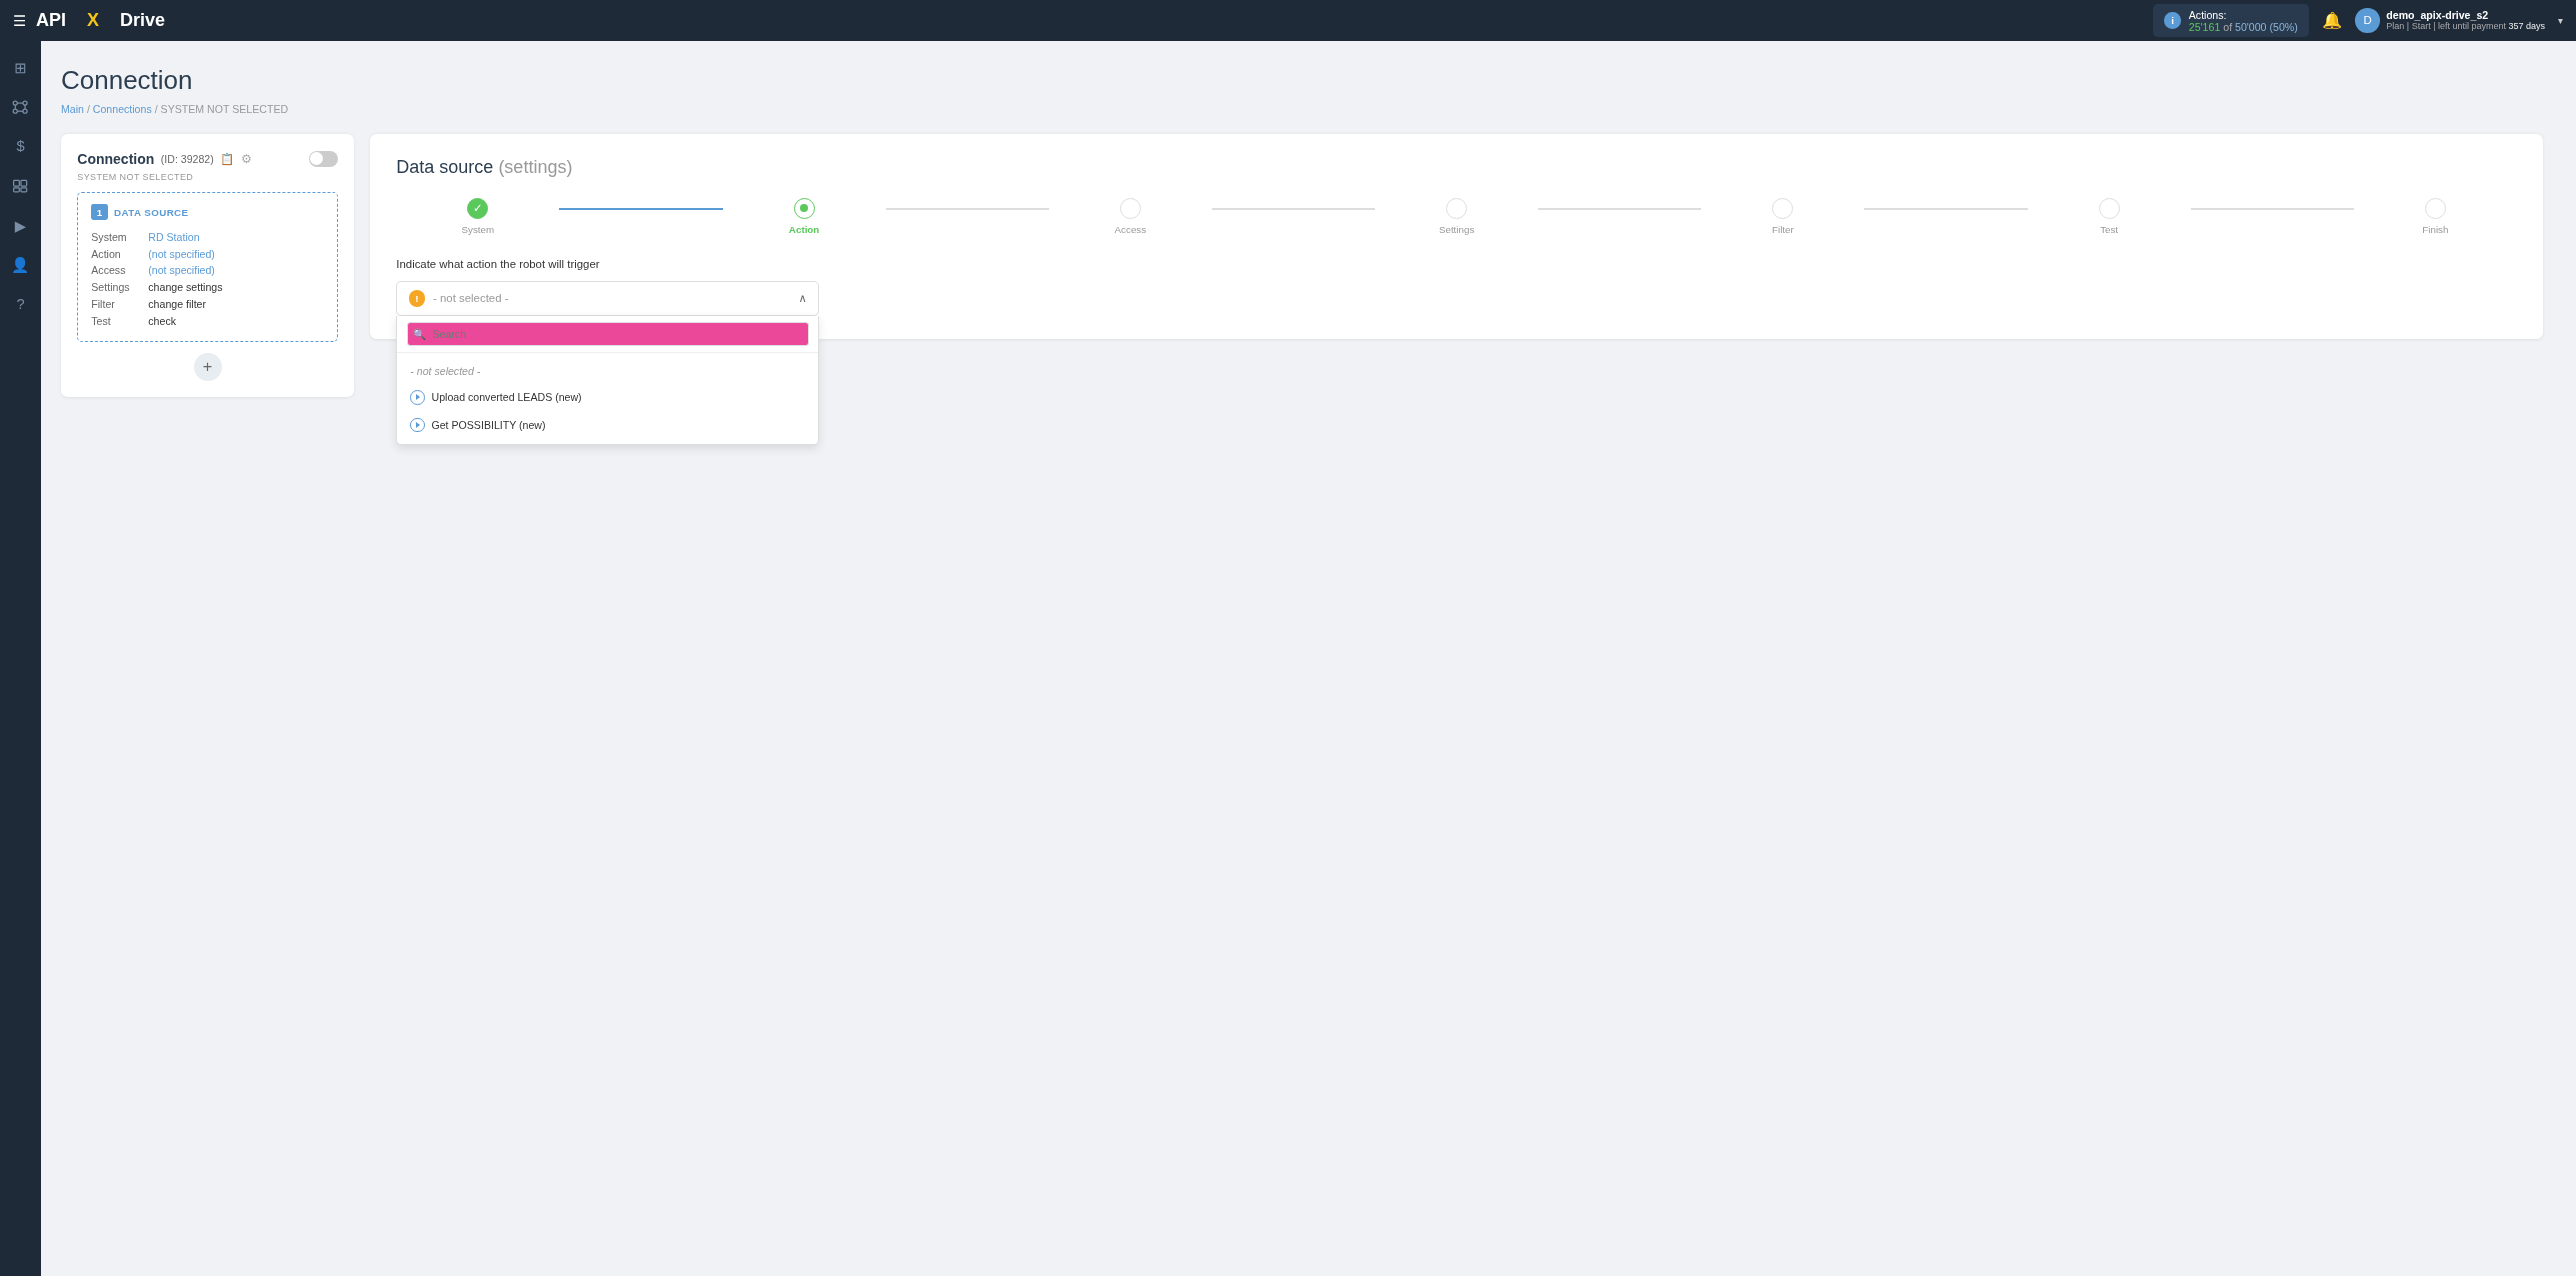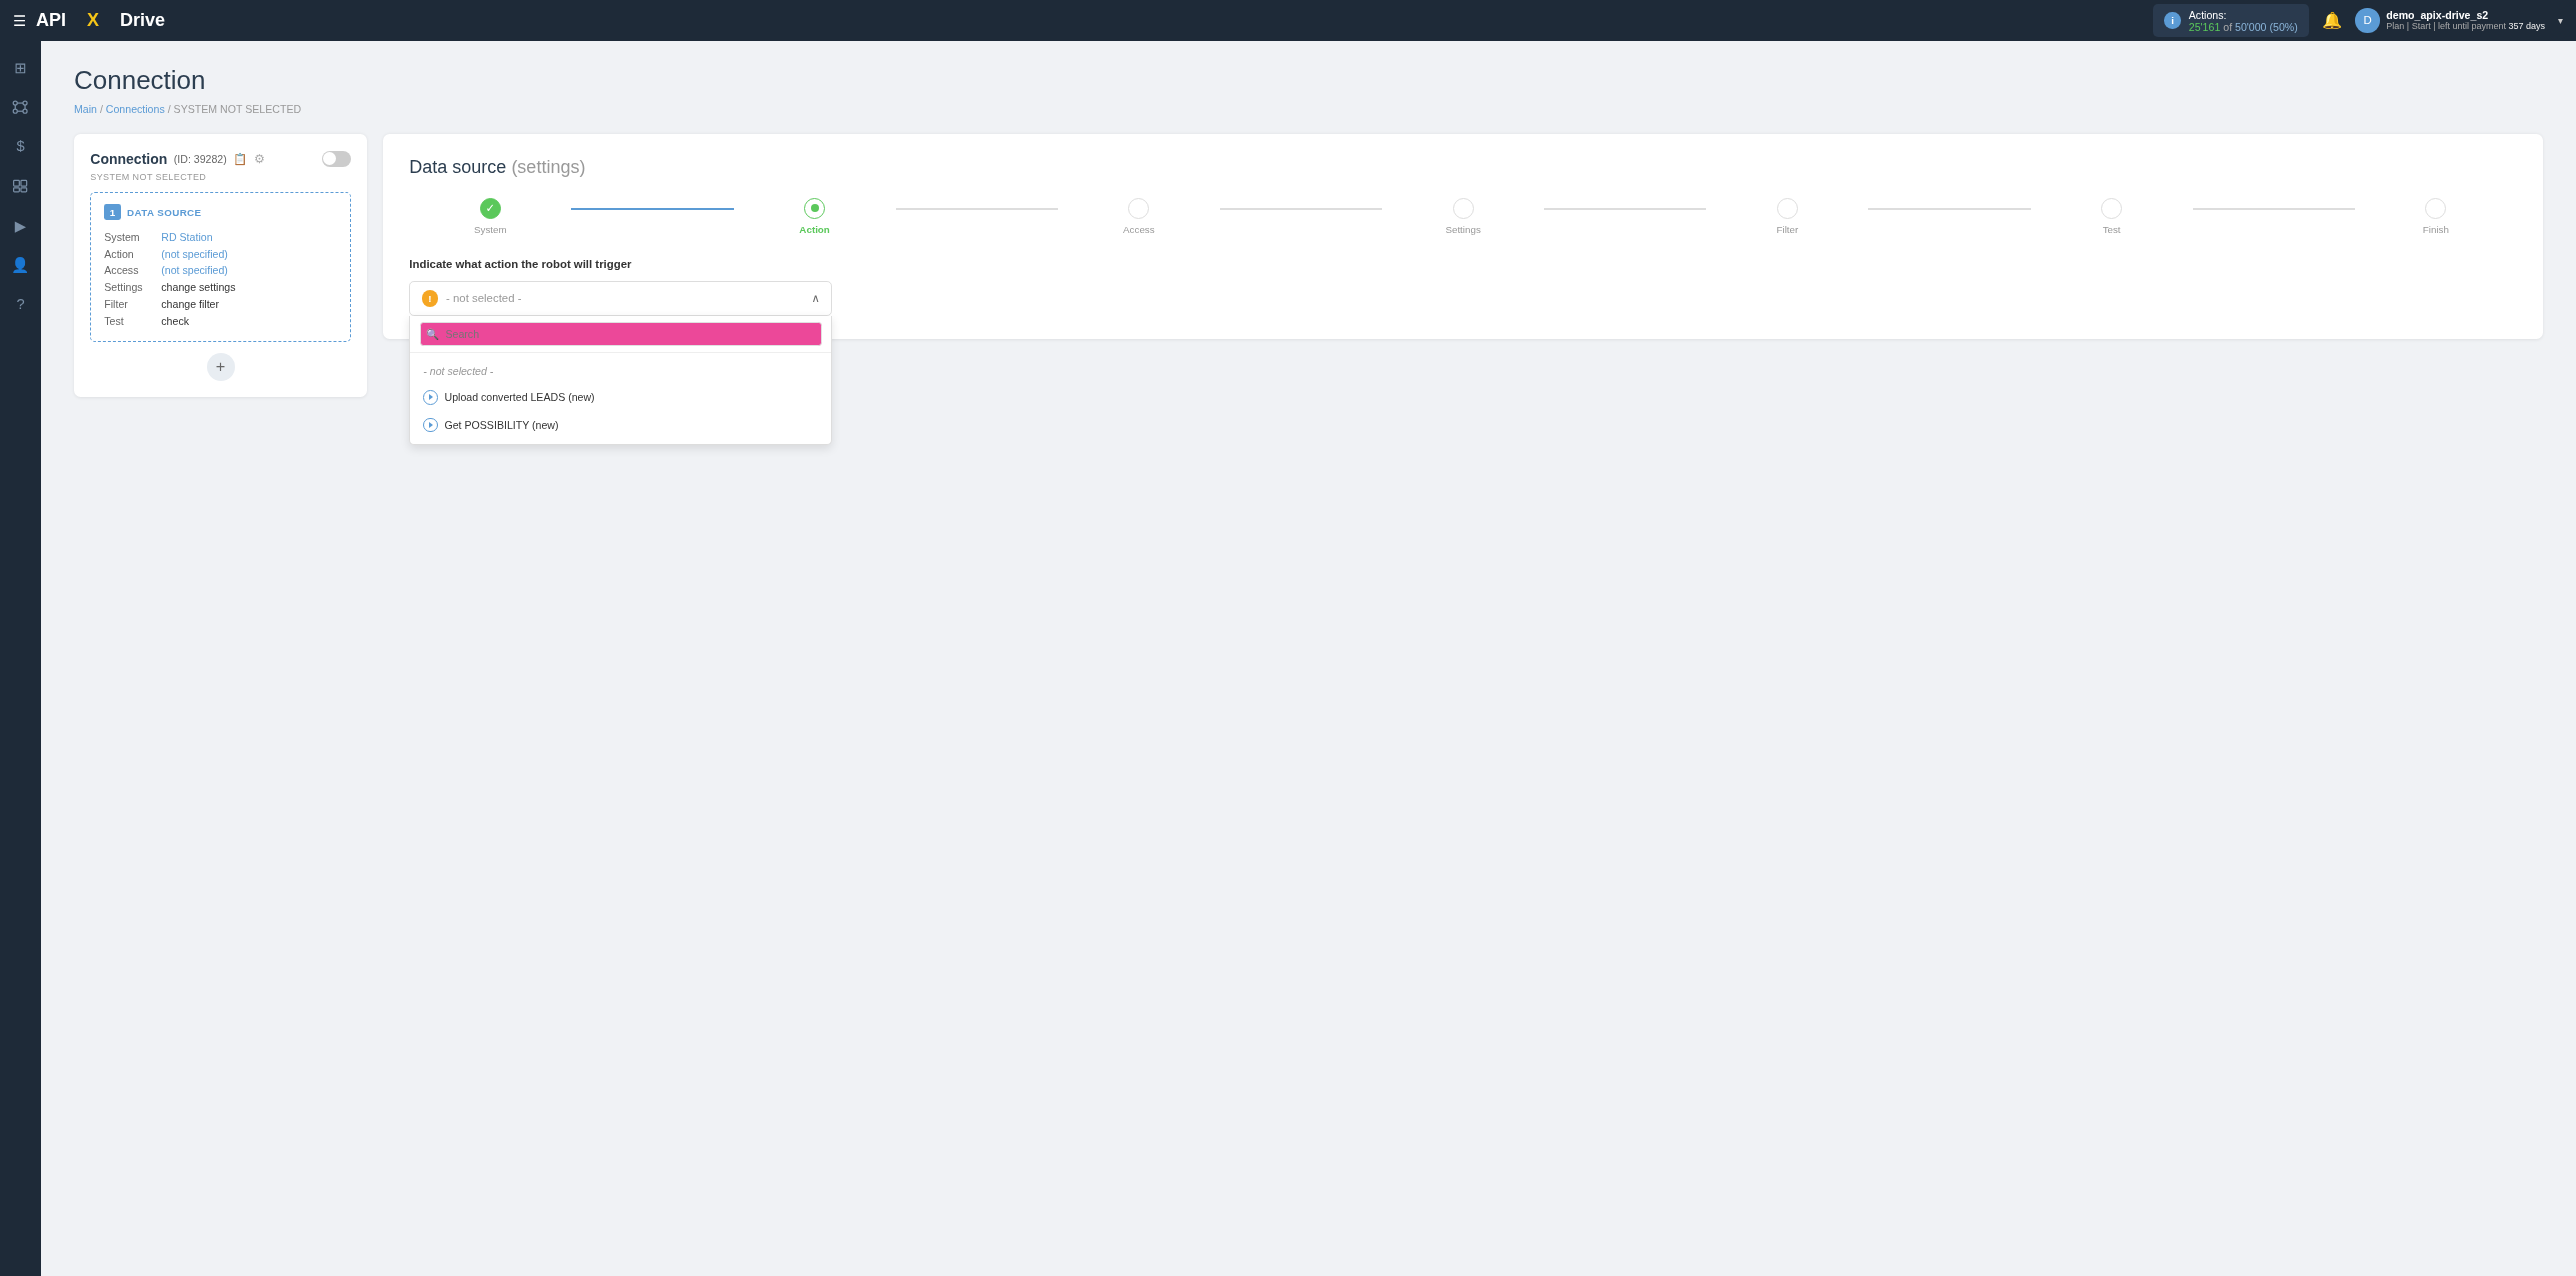--- a/index.html
+++ b/index.html
@@ -42,21 +42,21 @@
       background: #1e2a38; display: flex; flex-direction: column; align-items: center; padding-top: 9.8px; gap: 6.5px;
       z-index: 99;
     }
     .sidebar-item {
       width: 33px; height: 33px; display: flex; align-items: center; justify-content: center;
       border-radius: 6.5px; cursor: pointer; color: #7a8fa6; font-size: 14.7px;
     }
 
     
     .main-content {
-      margin-top: 41px; margin-left: 41px; padding: 24.4px 33px; min-height: calc(100vh - 41px);
+      margin-top: 41px; margin-left: 28px; padding: 24.4px 33px; min-height: calc(100vh - 41px);
     }
     .page-title { font-size: 26px; font-weight: 300; color: #2c3e50; margin-bottom: 6.5px; }
     .breadcrumb { font-size: 10.6px; color: #666; margin-bottom: 19.5px; }
     .breadcrumb a { color: #5b9bd5; text-decoration: none; }
     .breadcrumb span { color: #999; }
 
     
     .cards-row { display: flex; gap: 16.3px; align-items: flex-start; }
 
     
@@ -116,21 +116,21 @@
     }
     .step-circle.done { background: #5bc85b; border-color: #5bc85b; color: #fff; font-size: 11.4px; }
     .step-circle.active { border-color: #5bc85b; background: #fff; }
     .step-circle.active::after {
       content: ''; width: 8.1px; height: 8.1px; background: #5bc85b; border-radius: 50%;
     }
     .step-label { font-size: 9.8px; color: #999; margin-top: 4.9px; }
     .step-label.active { color: #5bc85b; font-weight: 600; }
 
     
-    .action-instruction { font-size: 11.4px; color: #333; margin-bottom: 11.4px; font-weight: 700; }
+    .action-instruction { font-size: 11.4px; color: #333; margin-bottom: 11.4px; font-weight: 400; }
 
     
     .dropdown-container { position: relative; width: 423px; }
     .dropdown-trigger {
       display: flex; align-items: center; border: 0.8px solid #ddd; border-radius: 4.9px;
       padding: 8.1px 11.4px; background: #fff; cursor: pointer; gap: 8.1px;
     }
     .dropdown-trigger .warning-dot {
       width: 16.3px; height: 16.3px; background: #f5a623; border-radius: 50%;
       display: flex; align-items: center; justify-content: center; color: #fff; font-size: 9.8px; font-weight: bold; flex-shrink: 0;

